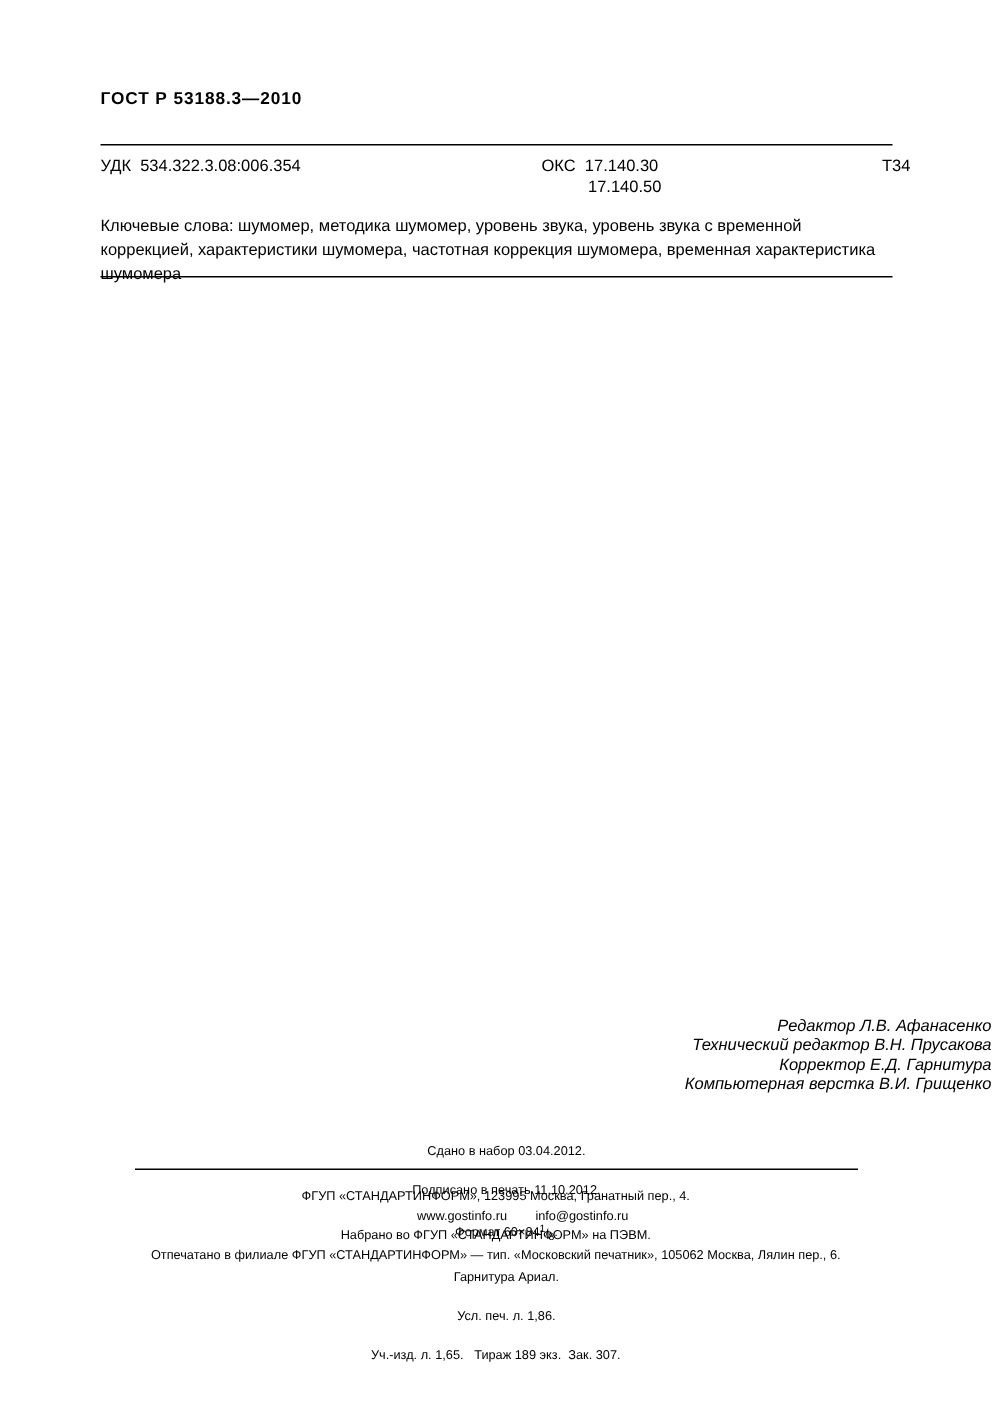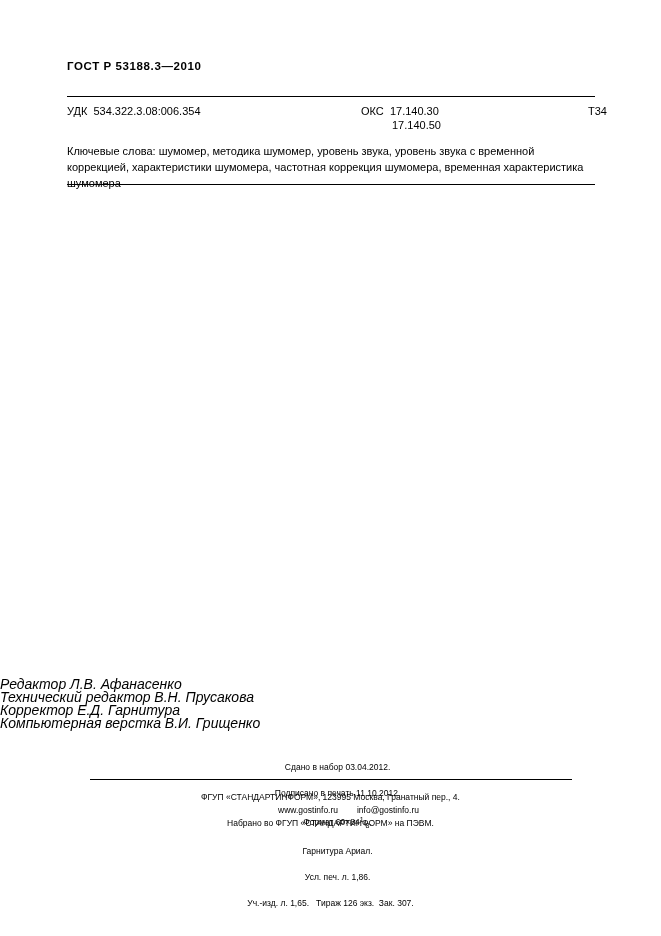--- a/index.html
+++ b/index.html
@@ -96,22 +96,22 @@
     height: 1px;
     background: #000;
   }
 
   
   .colophon {
     position: absolute;
     left: 0;
     top: 678px;
     width: 661px;
-    text-align: left;
-    font-size: 14px;
+    text-align: right;
+    font-size: 11px;
     line-height: 13px;
     font-style: italic;
   }
 
   
   .printinfo {
     position: absolute;
     left: 0;
     top: 748px;
     width: 661px;
@@ -193,24 +193,25 @@
       <span>Сдано в набор 03.04.2012.</span>
       <span>&nbsp;&nbsp;&nbsp;&nbsp;</span>
       <span>Подписано в печать 11.10.2012.</span>
       <span>&nbsp;&nbsp;&nbsp;</span>
       <span>Формат 60×84</span><span class="frac"><sup>1</sup>/<sub>8</sub></span><span>.</span>
       <span>&nbsp;&nbsp;&nbsp;</span>
       <span>Гарнитура Ариал.</span>
       <span>&nbsp;&nbsp;&nbsp;</span>
       <span>Усл. печ. л. 1,86.</span>
     </div>
-    <div class="l2">Уч.-изд. л. 1,65.   Тираж 126 экз.  Зак. 307.</div>
+    <div class="l2">Уч.-изд. л. 1,65.   Тираж 189 экз.  Зак. 307.</div>
   </div>
 
   <div class="rule-bottom"></div>
 
   <div class="publisher">
     <div>ФГУП «СТАНДАРТИНФОРМ», 123995 Москва, Гранатный пер., 4.</div>
     <div class="web">www.gostinfo.ru        info@gostinfo.ru</div>
     <div>Набрано во ФГУП «СТАНДАРТИНФОРМ» на ПЭВМ.</div>
+    <div>Отпечатано в филиале ФГУП «СТАНДАРТИНФОРМ» — тип. «Московский печатник», 105062 Москва, Лялин пер., 6.</div>
   </div>
 
 </div>
 
 </body></html>

